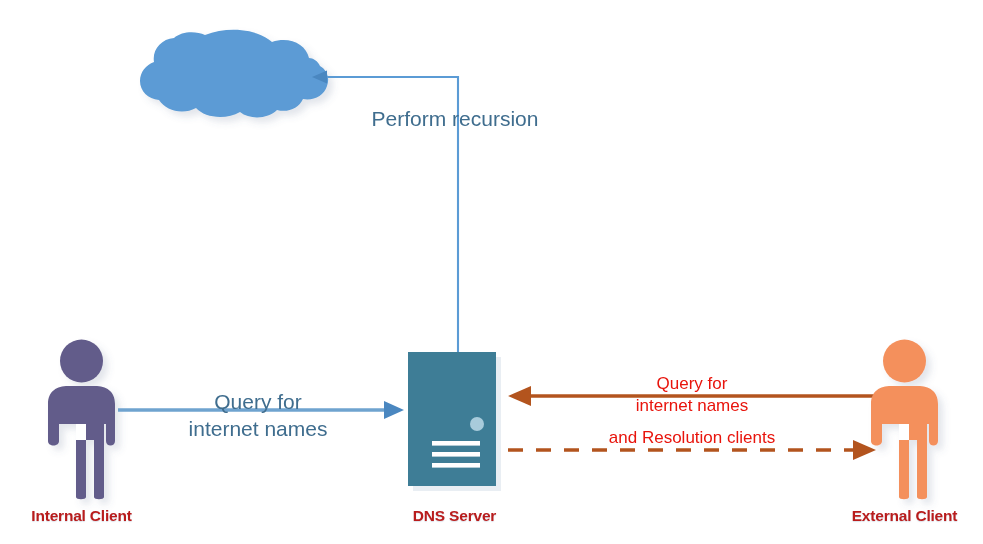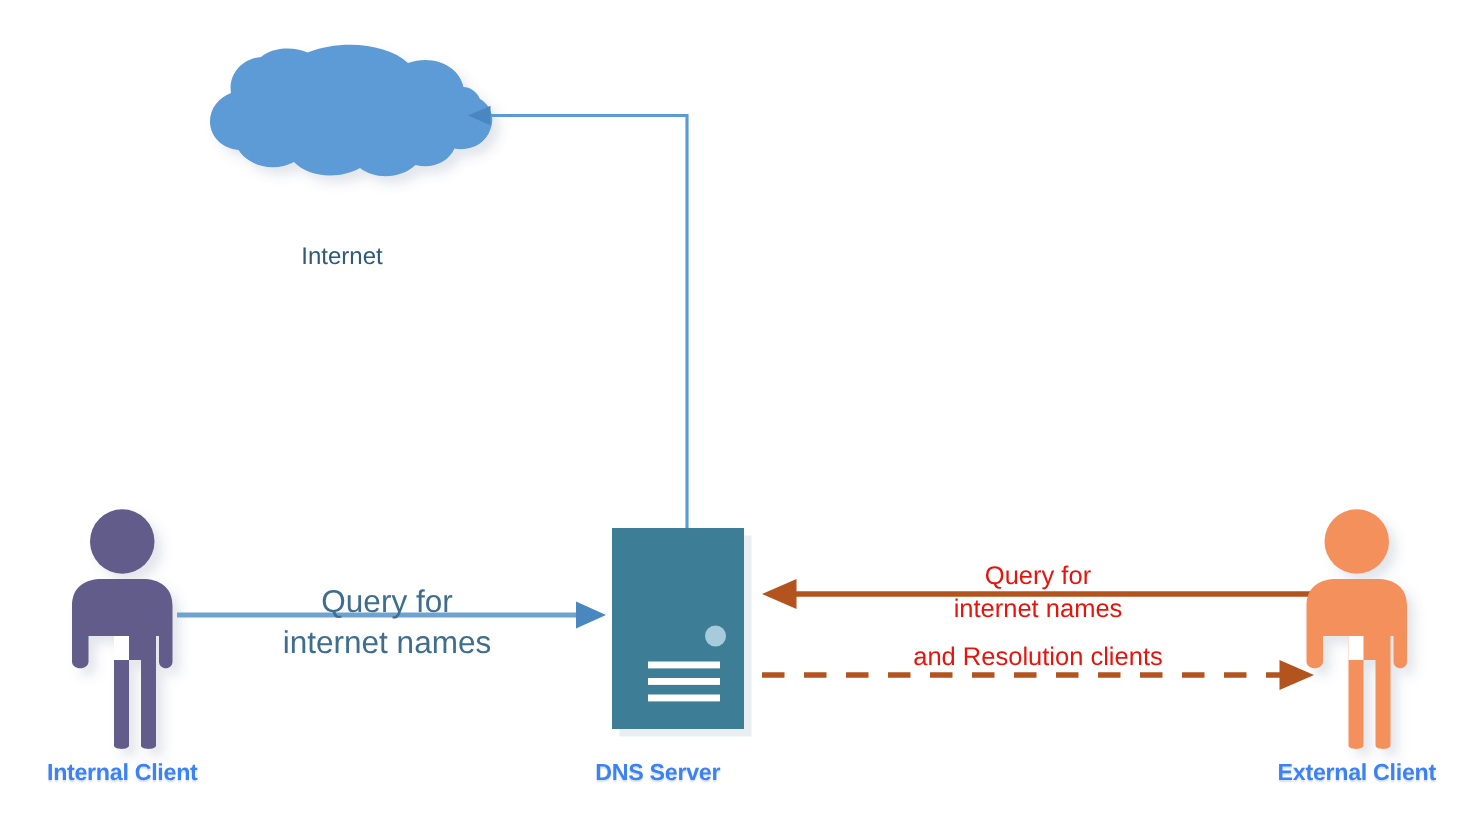--- a/index.html
+++ b/index.html
@@ -21,21 +21,21 @@
     position: absolute;
     left: 0;
     top: 0;
     width: 983px;
     height: 544px;
   }
   .node-label {
     position: absolute;
     font-weight: bold;
     font-size: 15.5px;
-    color: #3b82f6;
+    color: #b91c1c;
     text-align: center;
     white-space: nowrap;
     letter-spacing: -0.2px;
     text-shadow: 0px 1px 1px rgba(190,200,215,0.55);
   }
   .flow-text {
     position: absolute;
     text-align: center;
     line-height: 1.28;
     white-space: nowrap;
@@ -152,40 +152,38 @@
                L 909 497
                C 909 500, 899 500, 899 497
                L 899 424
                L 882 424
                L 882 441
                C 882 447, 871 447, 871 441 Z" fill="#F4905C"></path>
       <path d="M 899 424 L 909 424 L 909 440 L 899 440 Z" fill="#ffffff"></path>
     </g>
   </svg>
 
-  <div class="flow-text cloud-cap" style="left:163px; top:162px; width:130px;">
-    <span class="text-line">Internet</span>
-  </div>
 
   <div class="flow-text blue" style="left:330px; top:106px; width:250px;">
+    <span class="text-line">Perform recursion</span>
   </div>
 
   <div class="flow-text blue" style="left:163px; top:389px; width:190px;">
     <span class="text-line">Query for</span>
     <span class="text-line">internet names</span>
   </div>
 
   <div class="flow-text red" style="left:592px; top:373px; width:200px;">
     <span class="text-line">Query for</span>
     <span class="text-line">internet names</span>
   </div>
 
   <div class="flow-text red" style="left:572px; top:427px; width:240px;">
     <span class="text-line">and Resolution clients</span>
   </div>
 
   <div class="node-label" style="left:0px; top:507px; width:163px;">Internal Client</div>
 
-  <div class="node-label" style="left:356px; top:507px; width:165px;">DNS Server</div>
+  <div class="node-label" style="left:372px; top:507px; width:165px;">DNS Server</div>
 
   <div class="node-label" style="left:822px; top:507px; width:165px;">External Client</div>
 
 </div>
 
 </body></html>

